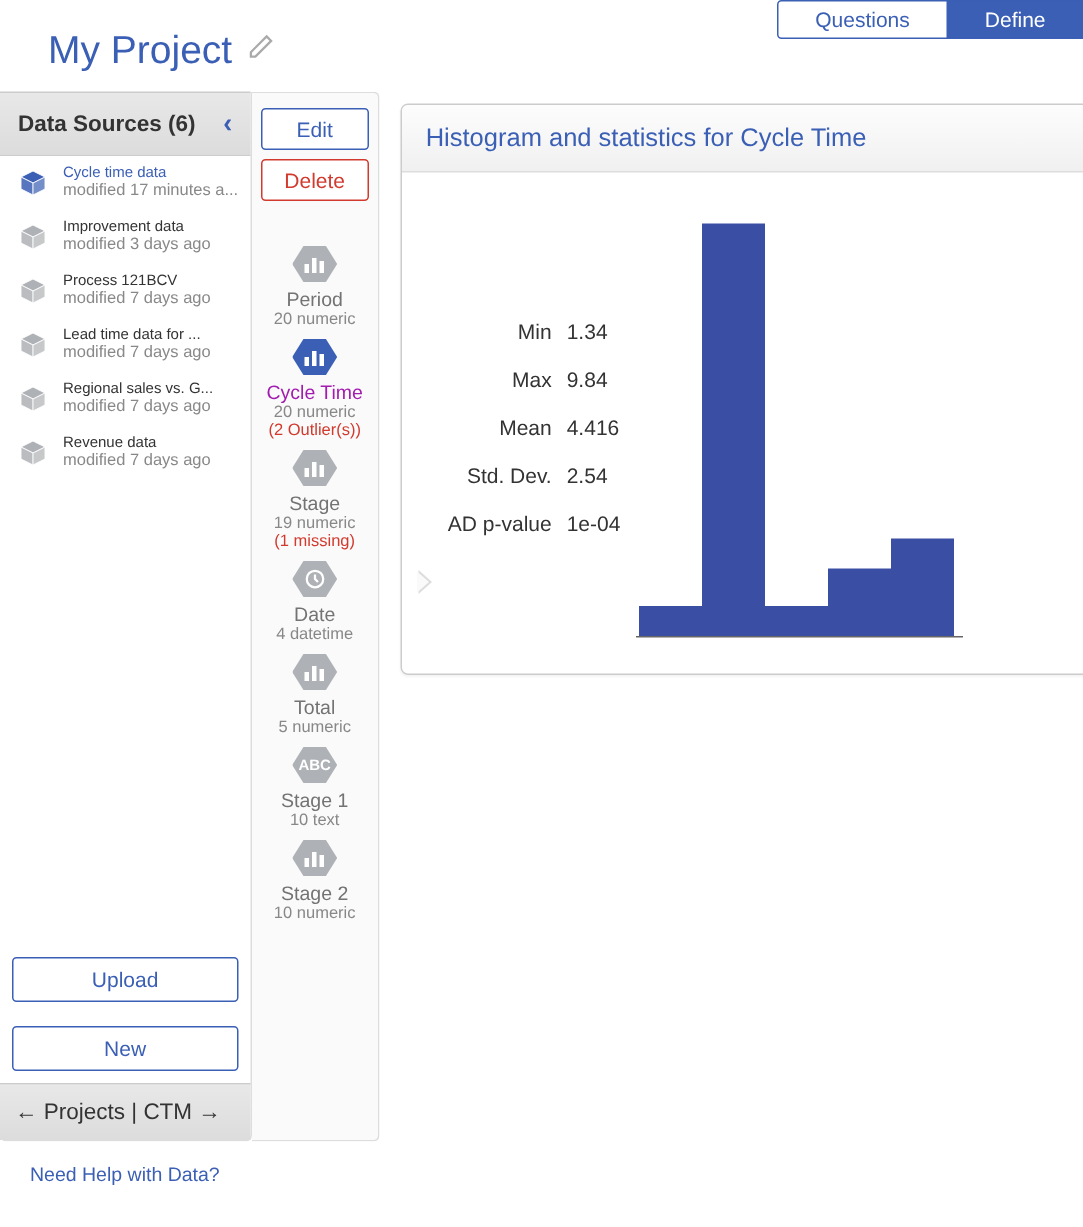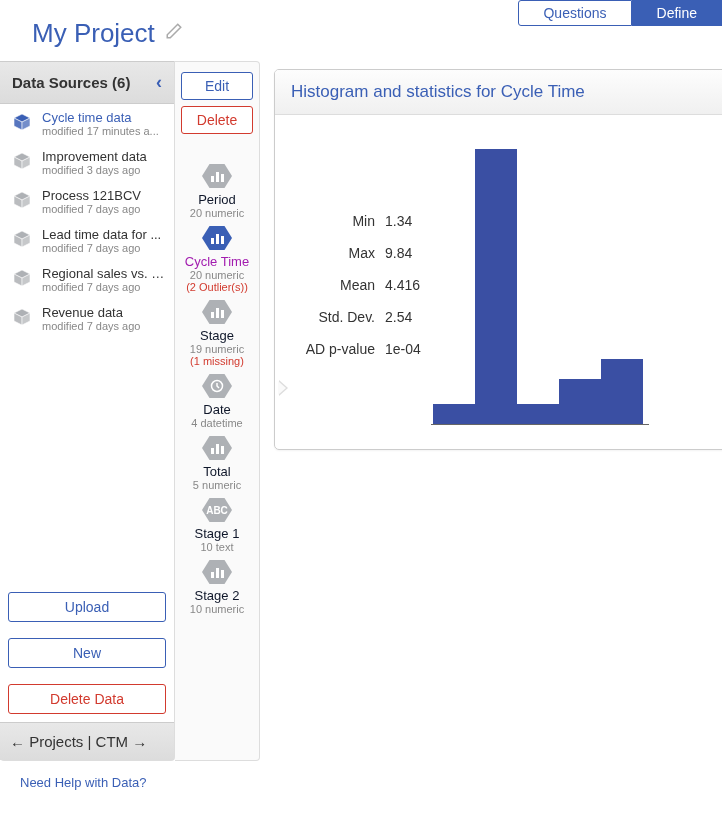--- a/index.html
+++ b/index.html
@@ -16,42 +16,42 @@
     
     .main { display: flex; }
     
     
     .sidebar { width: 178px; background: #fff; border-right: 1px solid #ddd; border-bottom: 1px solid #ddd; border-radius: 0 0 4px 4px; display: flex; flex-direction: column; height: 700px; }
     .sidebar-header { background: linear-gradient(#e8e8e8,#dcdcdc); border-top: 1px solid #ccc; border-bottom: 1px solid #ccc; font-weight: bold; font-size: 15px; color: #333; padding: 10px 12px; display: flex; justify-content: space-between; align-items: center; }
     .sidebar-header .chev { color: #3a5fb5; font-weight: bold; font-size: 18px; }
     .ds-list { flex: 1; overflow: hidden; }
     .ds-item { display: flex; gap: 8px; padding: 6px 8px 6px 10px; align-items: flex-start; cursor: pointer; }
     .ds-item .icon { flex: 0 0 24px; height: 24px; }
-    .ds-item .name { font-size: 13px; white-space: nowrap; overflow: hidden; text-overflow: ellipsis; max-width: 124px; color: #333; }
+    .ds-item .name { font-size: 10px; white-space: nowrap; overflow: hidden; text-overflow: ellipsis; max-width: 124px; color: #333; }
     .ds-item.sel .name { color: #3a5fb5; }
     .ds-item .mod { font-size: 11px; color: #888; white-space: nowrap; overflow: hidden; text-overflow: ellipsis; max-width: 124px; }
     
     .sidebar-actions { padding: 8px; display: flex; flex-wrap: wrap; gap: 16px; }
     .pill-btn { flex: 1 1 45%; text-align: center; border: 1px solid; border-radius: 3px; padding: 6px 4px; font-size: 14px; background: #fff; cursor: pointer; }
     .pill-btn.blue { color: #3a5fb5; border-color: #3a5fb5; }
     .pill-btn.red { color: #d23a2e; border-color: #d23a2e; flex: 1 1 100%; }
     
     .sidebar-footer { background: linear-gradient(#e8e8e8,#dcdcdc); border-top: 1px solid #ccc; padding: 10px 10px; color: #333; font-size: 15px; }
     .help { color: #3a5fb5; font-size: 13px; padding: 14px 0 0 20px; }
     
     
     .colpanel { width: 100px; border: 1px solid #ddd; border-left: none; border-radius: 0 4px 4px 0; padding: 10px 6px 16px; background: #fafafa; display: flex; flex-direction: column; align-items: center; gap: 6px; }
     .col-btn { width: 72px; text-align: center; border: 1px solid; border-radius: 3px; padding: 5px 0; font-size: 14px; background: #fff; cursor: pointer; }
     .col-btn.blue { color: #3a5fb5; border-color: #3a5fb5; }
     .col-btn.red { color: #d23a2e; border-color: #d23a2e; margin-bottom: 22px; }
     .col-item { display: flex; flex-direction: column; align-items: center; width: 100%; padding: 1px 0; }
     .hex { width: 30px; height: 26px; background: #aeb1b5; clip-path: polygon(25% 4%, 75% 4%, 100% 50%, 75% 96%, 25% 96%, 0 50%); display: flex; align-items: center; justify-content: center; }
     .hex.sel { background: #3a5fb5; }
     .hex svg, .hex .txt { color: #fff; font-size: 10px; font-weight: bold; }
-    .col-name { font-size: 13px; color: #0f172a; margin-top: 3px; }
+    .col-name { font-size: 13px; color: #737373; margin-top: 3px; }
     .col-item.sel .col-name { color: #a21caf; }
     .col-meta { font-size: 11px; color: #888; }
     .col-warn { font-size: 11px; color: #d23a2e; }
     
     
     .content { flex: 1; padding: 8px 0 0 14px; }
     .card { width: 476px; border: 1px solid #ccc; border-radius: 5px; overflow: hidden; box-shadow: 0 1px 2px rgba(0,0,0,0.05); }
     .card-header { background: linear-gradient(#fdfdfd,#f0f0f0); border-bottom: 1px solid #ddd; color: #3a5fb5; font-size: 17px; padding: 12px 16px; }
     .card-body { padding: 30px 10px 24px; display: flex; gap: 10px; align-items: center; min-height: 310px; }
     
@@ -169,21 +169,20 @@
             </svg></div>
     <div>
             <div class="name">Revenue data</div>
     <div class="mod">modified 7 days ago</div>
           </div>
         </div>
       </div>
     <div class="sidebar-actions">
       <div class="pill-btn blue">Upload</div>
       <div class="pill-btn blue">New</div>
-      <div class="pill-btn red">Delete Data</div>
     </div>
     <div class="sidebar-footer">← Projects | CTM →</div>
   </div>
 
   <div class="colpanel">
     <div class="col-btn blue">Edit</div>
     <div class="col-btn red">Delete</div>
     <div id="col-list" style="display:flex;flex-direction:column;align-items:center;gap:4px;width:100%">
         <div class="col-item">
           <div class="hex">

